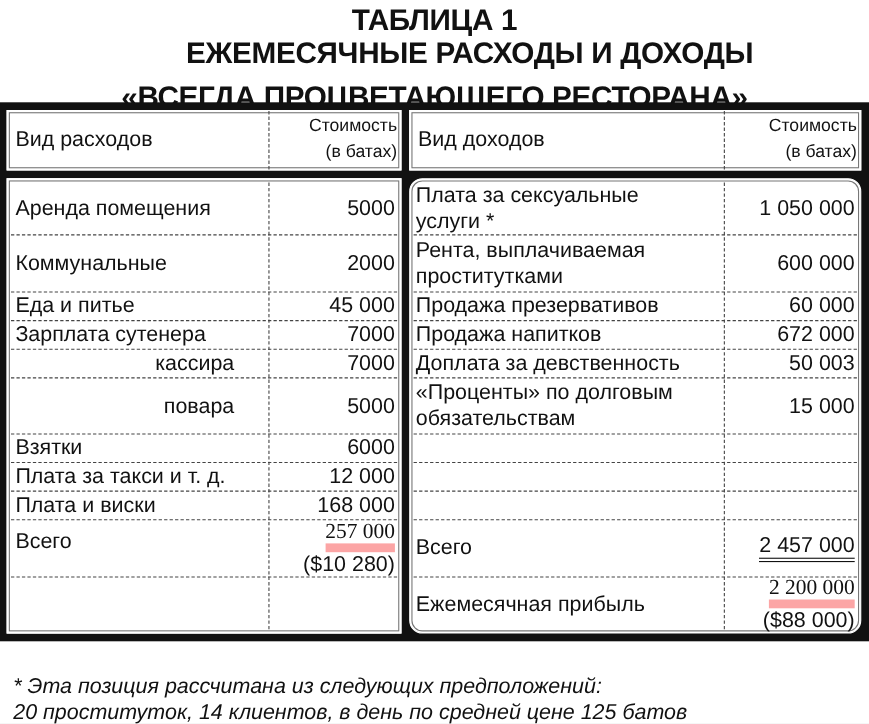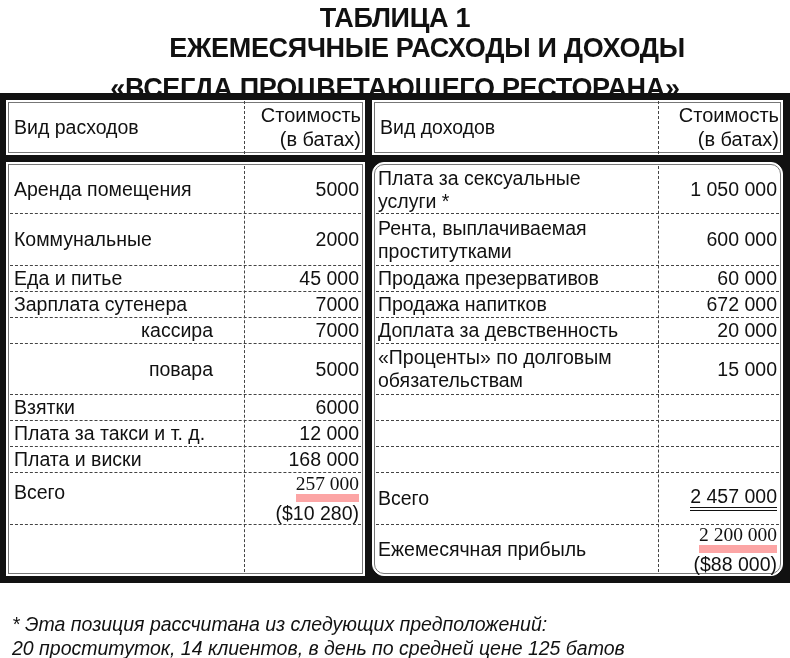--- a/index.html
+++ b/index.html
@@ -35,21 +35,21 @@
               flex-direction: column; justify-content: center; align-items: flex-end;
               font-size: 19.5px; line-height: 23px; text-align: center; }
   .vsep { position: absolute; top: 0; bottom: 0; width: 0;
           border-left: 1.5px dashed #444; }
   .u1 { border-bottom: 8px solid #fca5a5; line-height: 21px; font-family: Liberation Serif, serif; }
   .u2 { border-bottom: 4px double #111; line-height: 21px; }
 
   .hdr-name { position: absolute; left: 7px; top: 0; bottom: 0; display: flex; align-items: center;
               font-size: 19.5px; }
   .hdr-val { position: absolute; right: 3px; top: 2px; text-align: right;
-             font-size: 20px; line-height: 24px; }
+             font-size: 16px; line-height: 24px; }
 
   .footnote { position: absolute; left: 12px; top: 612px; font-style: italic;
               font-size: 19.5px; line-height: 24px; }
 </style>
 </head>
 <body>
 
 <div class="title l1">ТАБЛИЦА 1</div>
 <div class="title l2">ЕЖЕМЕСЯЧНЫЕ РАСХОДЫ И ДОХОДЫ</div>
 <div class="title l3">«ВСЕГДА ПРОЦВЕТАЮЩЕГО РЕСТОРАНА»</div>
@@ -169,21 +169,21 @@
       </div>
       <div class="row" style="top:126px;height:26px">
         <div class="cell-name" style="left:2px">Продажа напитков</div>
         <div class="cell-val">
             <span>672 000</span>
           </div>
       </div>
       <div class="row" style="top:152px;height:26px">
         <div class="cell-name" style="left:2px">Доплата за девственность</div>
         <div class="cell-val">
-            <span>20 000</span>
+            <span>50 003</span>
           </div>
       </div>
       <div class="row" style="top:178px;height:51px">
         <div class="cell-name" style="left:2px">«Проценты» по долговым
 обязательствам</div>
         <div class="cell-val">
             <span>15 000</span>
           </div>
       </div>
       <div class="row" style="top:229px;height:26px"></div>

